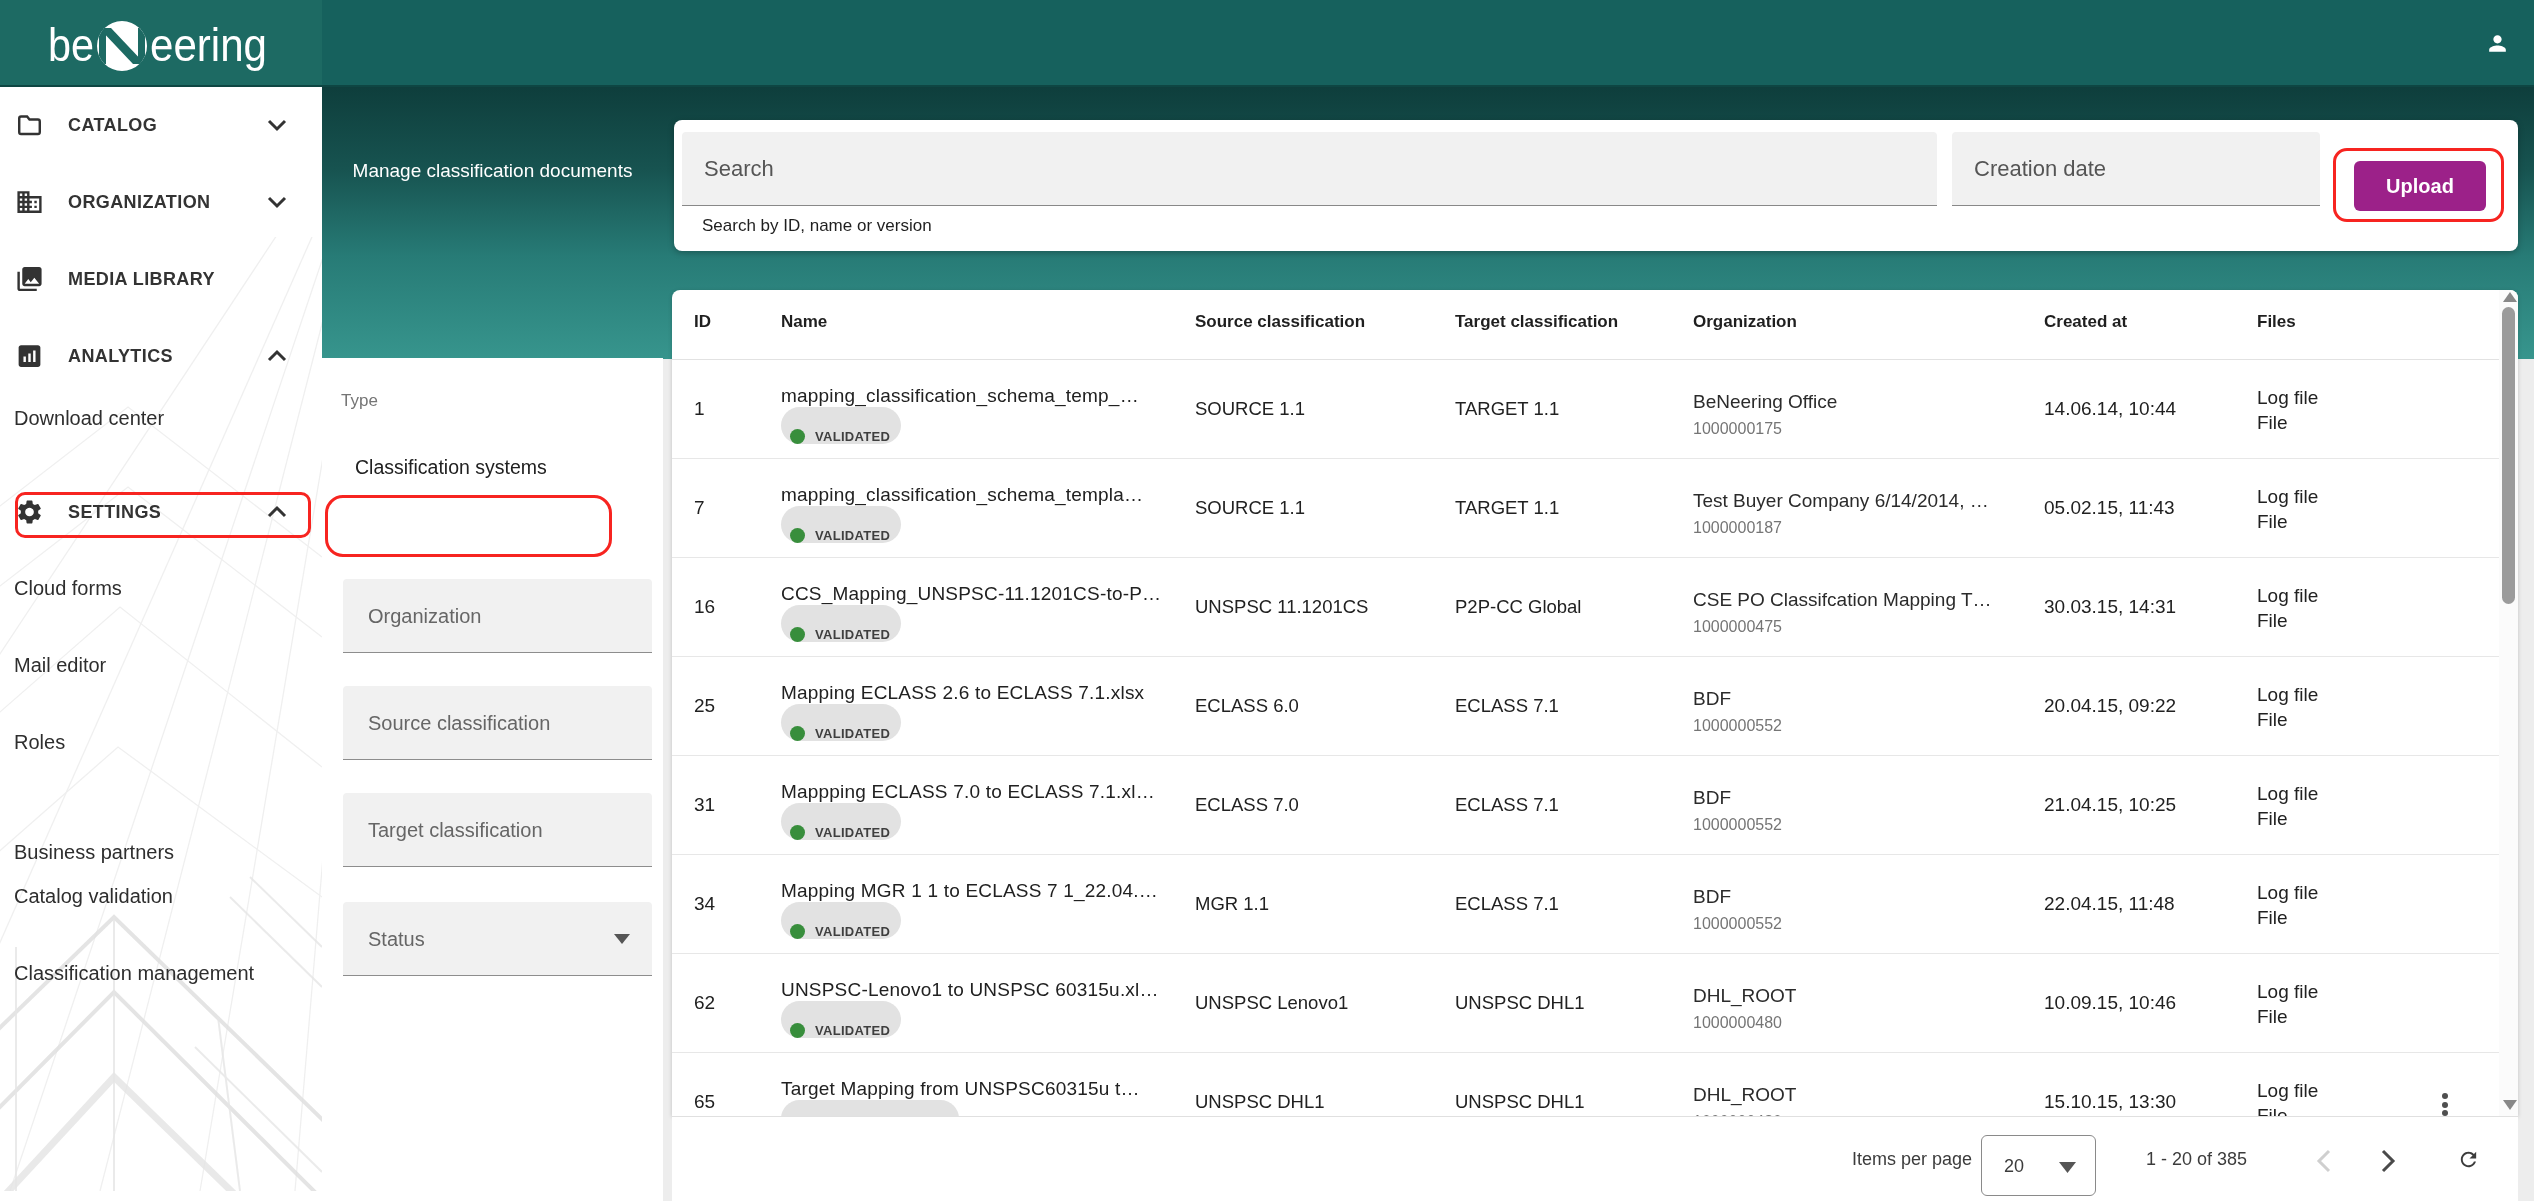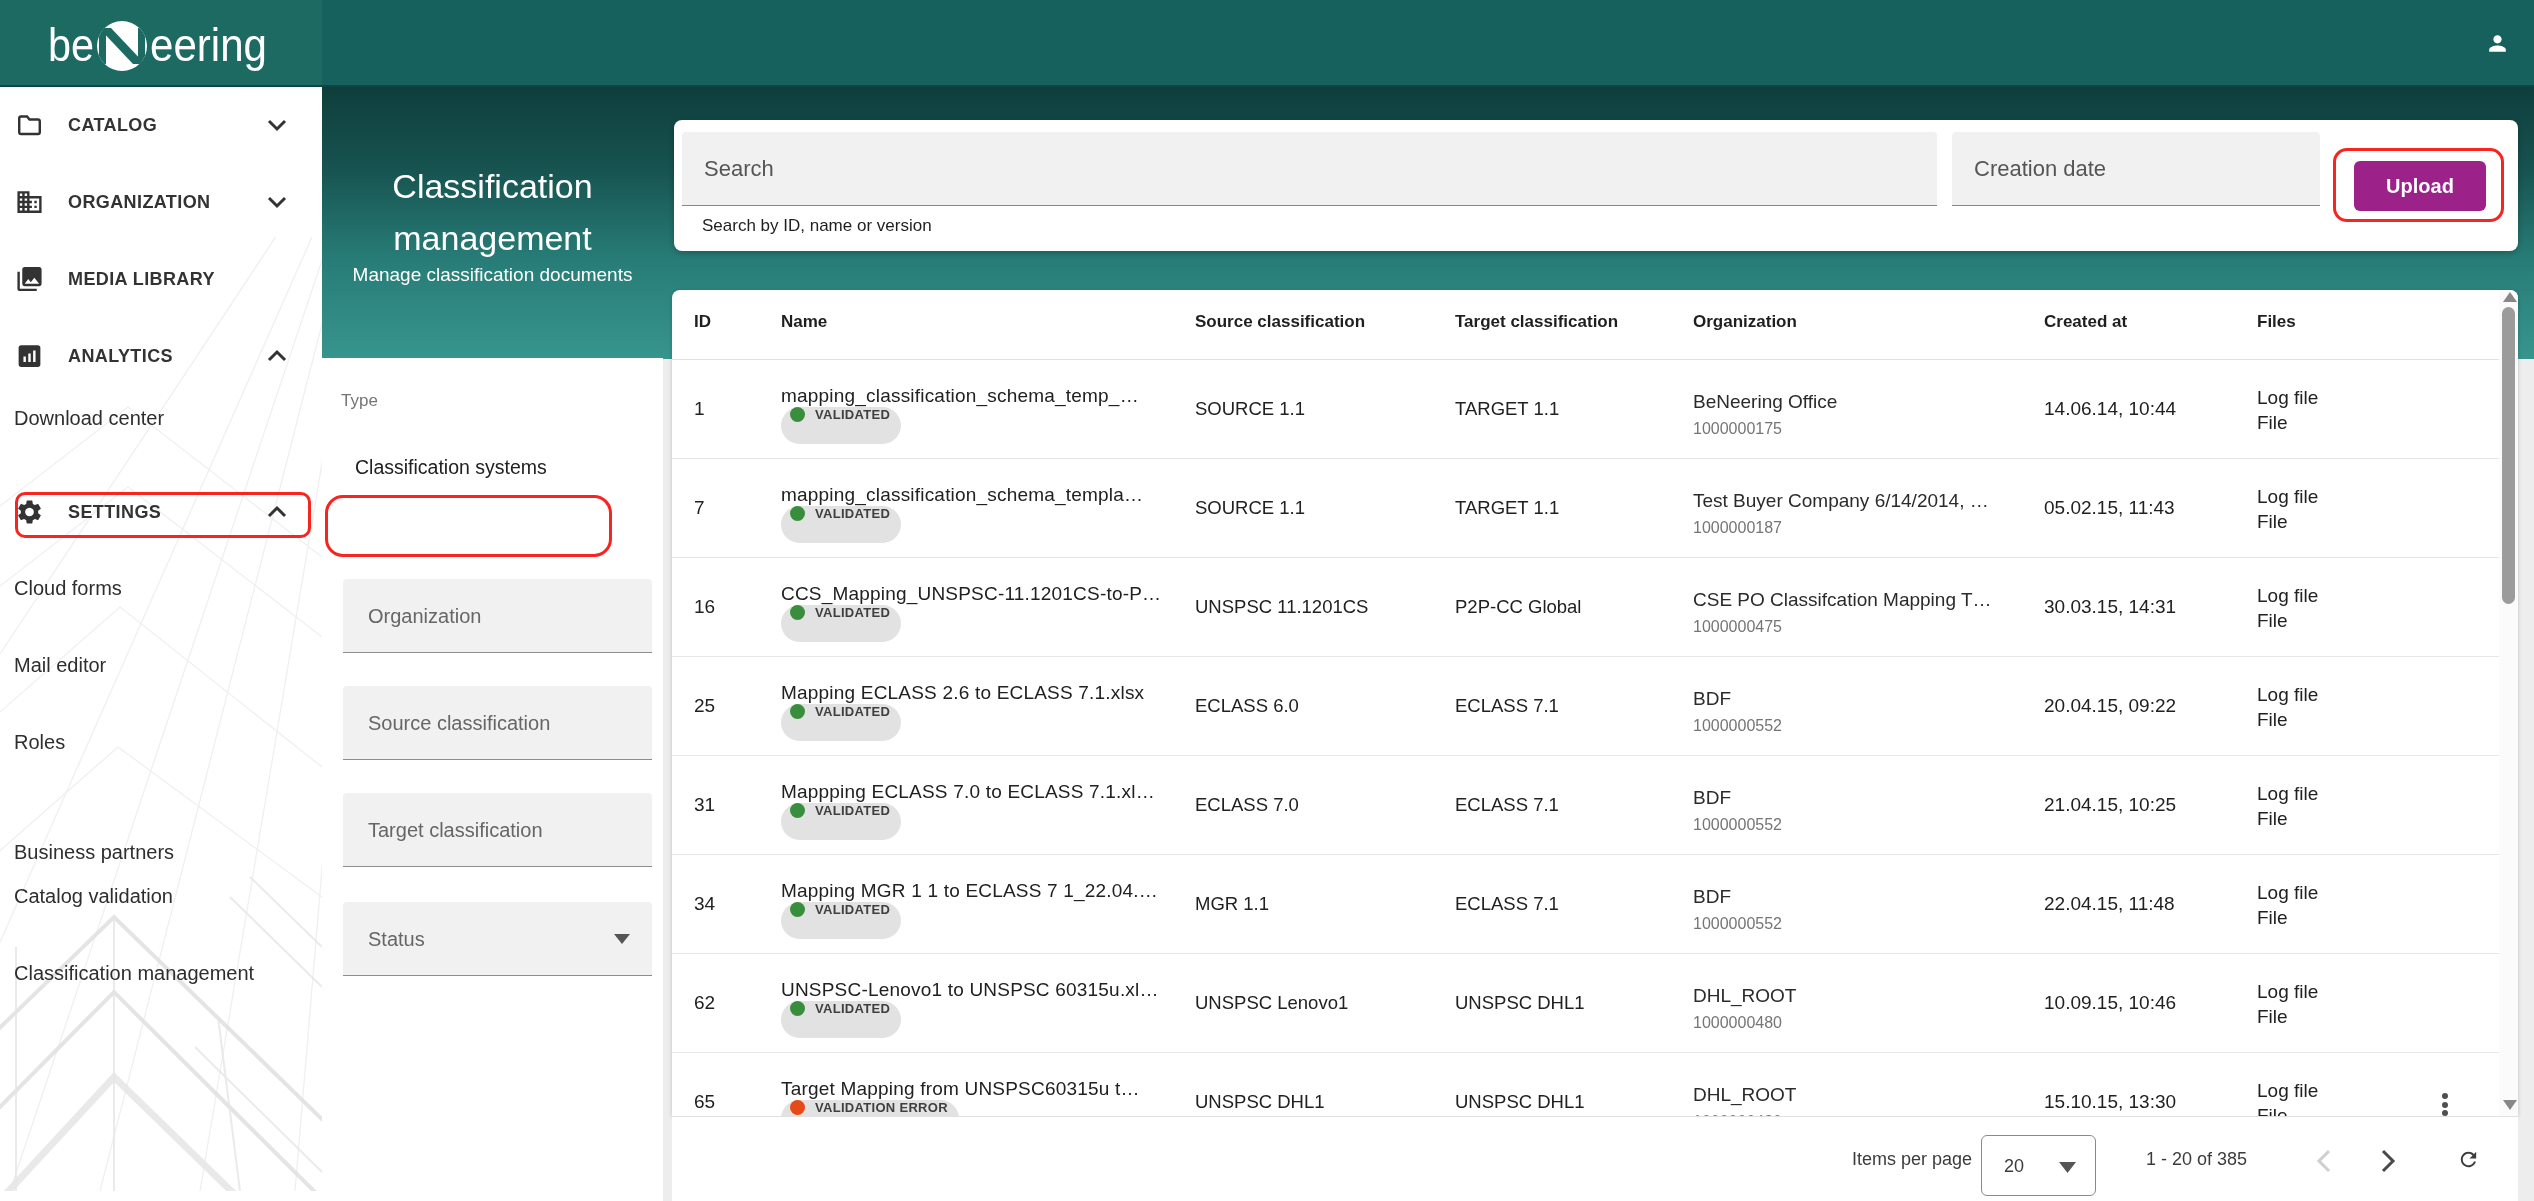--- a/index.html
+++ b/index.html
@@ -26,21 +26,21 @@
 .fbox { position:absolute; left:21px; width:309px; height:74px; background:#f1f1f1; border-bottom:1px solid #8d8d8d; border-radius:4px 4px 0 0; }
 .fbox .ph { position:absolute; left:25px; top:50%; transform:translateY(-50%); font-size:20px; color:#666; }
 
 #tcard { position:absolute; left:672px; top:290px; width:1846px; height:826px; background:#fff; border-radius:8px 8px 0 0; box-shadow:0 1px 4px rgba(0,0,0,.18); overflow:hidden; }
 .th { position:absolute; top:0; height:64px; font-weight:bold; font-size:17px; color:#1f1f1f; display:flex; align-items:center; }
 .row { position:absolute; left:0; width:1846px; height:99px; border-bottom:1px solid #e7e7e7; }
 .cell { position:absolute; font-size:19px; color:#212121; }
 .nm { font-size:19px; letter-spacing:.2px; }
 .st { font-size:18.5px; }
 .cmid { top:50%; transform:translateY(-50%); }
-.chip { position:absolute; left:109px; top:47px; height:37px; border-radius:19px; background:#e2e2e2; display:flex; align-items:flex-start; padding:0 11px 0 9px; }
+.chip { position:absolute; left:109px; top:47px; height:37px; border-radius:19px; background:#e2e2e2; display:flex; align-items:flex-end; padding:0 11px 0 9px; }
 .chip .dot { width:15px; height:15px; border-radius:50%; margin-right:10px; }
 .chip .ct { font-size:13px; font-weight:bold; color:#3f3f3f; letter-spacing:.3px; }
 .orgn { font-size:19px; font-weight:normal; color:#2b2b2b; }
 .orgid { font-size:16px; color:#757575; margin-top:7px; }
 .files { font-size:19px; color:#212121; line-height:25px; }
 
 #scard { position:absolute; left:674px; top:120px; width:1844px; height:131px; background:#fff; border-radius:8px; box-shadow:0 2px 6px rgba(0,0,0,.25); }
 .sfield { position:absolute; top:12px; height:74px; background:#f1f1f1; border-bottom:1px solid #888; border-radius:4px 4px 0 0; }
 .sfield .ph { position:absolute; left:22px; top:50%; transform:translateY(-50%); font-size:22px; color:#555; }
 #shelp { position:absolute; left:702px; top:216px; font-size:17px; color:#1f1f1f; }
@@ -74,21 +74,20 @@
       </g>
   <text x="102" y="50" font-size="47" fill="#fff" textLength="117" lengthAdjust="spacingAndGlyphs">eering</text>
 </svg>
   <svg class="abs" style="left:2485px; top:31px;" width="25" height="25" viewBox="0 0 24 24" fill="#fff">
       <path d="M12 12c2.21 0 4-1.79 4-4s-1.79-4-4-4-4 1.79-4 4 1.79 4 4 4zm0 2c-2.67 0-8 1.34-8 4v2h16v-2c0-2.66-5.33-4-8-4z"></path>
     </svg>
 </div>
 
 <div id="hero"></div>
 <div id="heroTitle">
-  <div class="t1">Classification<br>management</div>
   <div class="t2">Manage classification documents</div>
 </div>
 
 <div id="sidebar">
   <svg class="abs" style="left:0;top:0;" width="322" height="1114" viewBox="0 0 322 1114">
     <defs>
         <clipPath id="sb">
           <rect x="0" y="150" width="322" height="954"></rect>
         </clipPath>
       </defs>

